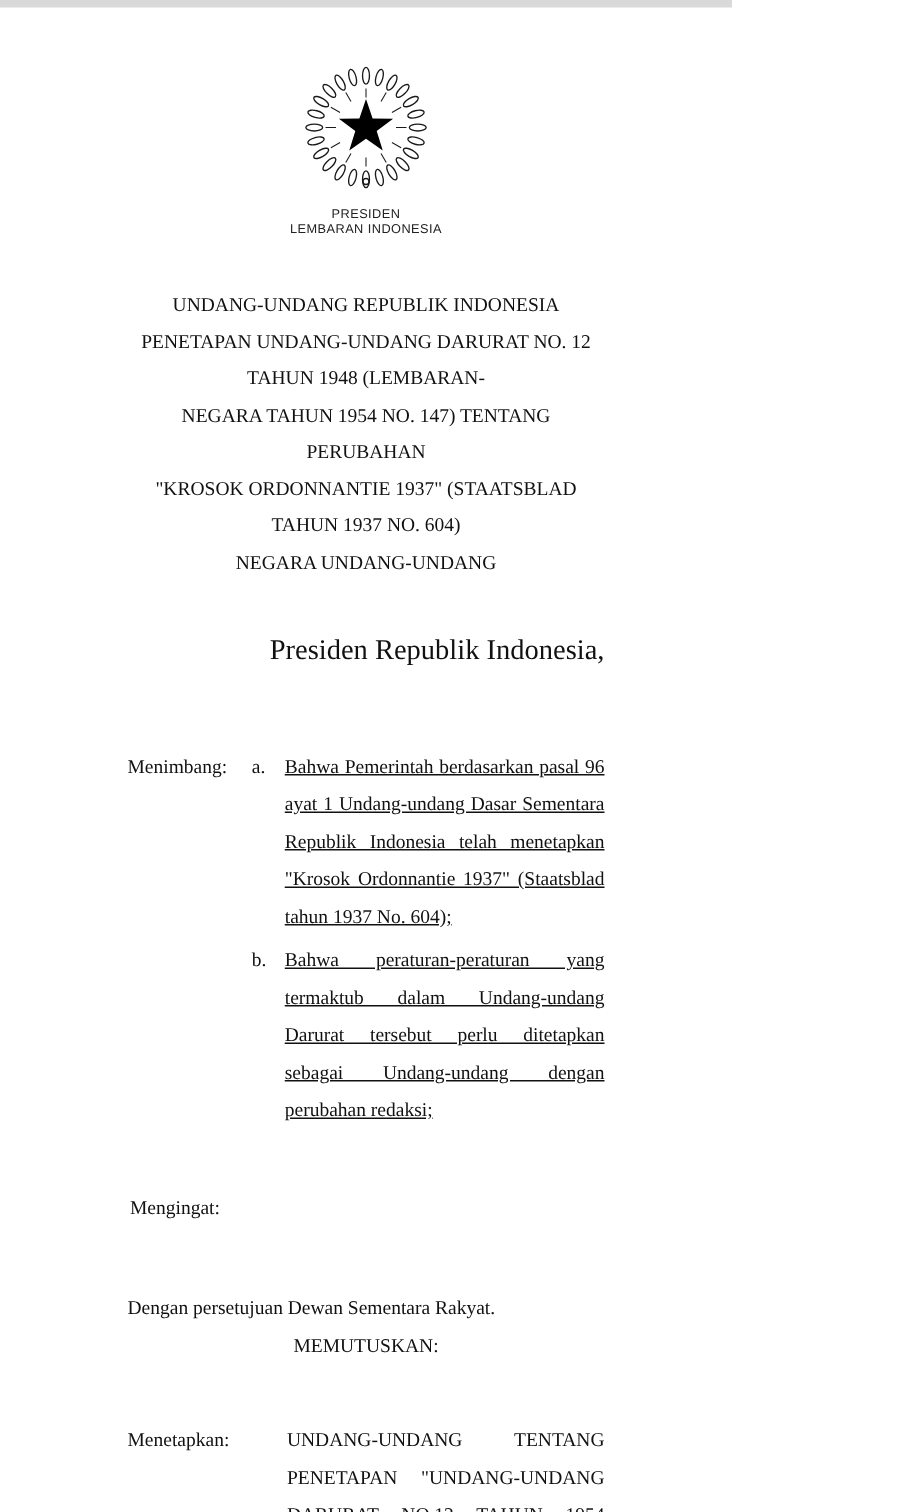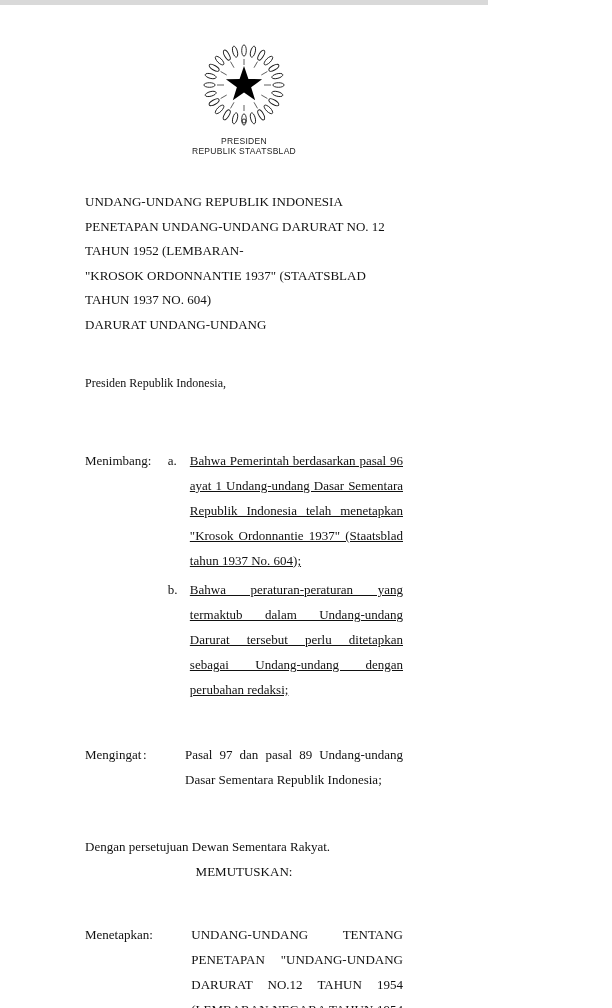--- a/index.html
+++ b/index.html
@@ -29,35 +29,36 @@
     margin-top: 2px;
     text-align: center;
     font-family: "Liberation Sans", sans-serif;
     font-size: 8.5px;
     line-height: 10px;
     letter-spacing: 0.3px;
     color: #222;
   }
   .title-block {
     margin-top: 34px;
+    text-align: center;
     font-size: 13px;
     line-height: 24.5px;
   }
   .salutation {
     margin-top: 34px;
-    text-align: left;
-    font-size: 12px;
+    text-align: right;
+    font-size: 19px;
     line-height: 25px;
   }
   .row {
     display: flex;
     font-size: 13px;
     line-height: 25px;
   }
-  .row .label { flex: 0 0 58px; }
+  .row .label { flex: 0 0 58px; text-align: right; }
   .row .colon { flex: 0 0 20px; }
   .row .content-col { flex: 1; }
   .item { display: flex; }
   .item .marker { flex: 0 0 22px; }
   .item .item-text { flex: 1; text-align: justify; text-decoration: underline; }
   .indent-text { margin-left: 22px; text-align: justify; }
   .row-menimbang { margin-top: 52px; }
   .item-b { margin-top: 4px; }
   .row-mengingat { margin-top: 40px; }
   .agreement {
@@ -123,29 +124,30 @@
           <line x1="25.7" y1="55" x2="19.6" y2="58.5"></line>
           <line x1="23" y1="45" x2="16" y2="45"></line>
           <line x1="25.7" y1="35" x2="19.6" y2="31.5"></line>
           <line x1="33" y1="27.7" x2="29.5" y2="21.6"></line>
         </g>
         <polygon fill="#000000" points="43,26 47.41,38.93 61.07,39.13 50.13,47.32 54.17,60.37 43,52.5 31.83,60.37 35.87,47.32 24.93,39.13 38.59,38.93"></polygon>
         <circle cx="43" cy="81" r="2" fill="none" stroke="#1a1a1a" stroke-width="0.9"></circle>
       </svg>
       <div class="letterhead">
         <div>PRESIDEN</div>
-        <div>REPUBLIK STAATSBLAD</div>
+        <div>LEMBARAN INDONESIA</div>
       </div>
     </div>
 
     <div class="title-block">
       <div>UNDANG-UNDANG REPUBLIK INDONESIA</div>
-      <div>PENETAPAN UNDANG-UNDANG DARURAT  NO. 12 TAHUN 1952 (LEMBARAN-</div>
+      <div>PENETAPAN UNDANG-UNDANG DARURAT  NO. 12 TAHUN 1948 (LEMBARAN-</div>
+      <div>NEGARA TAHUN 1954 NO. 147) TENTANG PERUBAHAN</div>
       <div>"KROSOK ORDONNANTIE 1937" (STAATSBLAD TAHUN 1937 NO. 604)</div>
-      <div>DARURAT UNDANG-UNDANG</div>
+      <div>NEGARA UNDANG-UNDANG</div>
     </div>
 
     <div class="salutation">Presiden Republik Indonesia,</div>
 
     <div class="row row-menimbang">
       <div class="label">Menimbang</div>
       <div class="colon">:</div>
       <div class="content-col">
         <div class="item">
           <div class="marker">a.</div>
@@ -154,23 +156,20 @@
         <div class="item item-b">
           <div class="marker">b.</div>
           <div class="item-text">Bahwa peraturan-peraturan yang termaktub dalam Undang-undang Darurat tersebut perlu ditetapkan sebagai Undang-undang dengan perubahan redaksi;</div>
         </div>
       </div>
     </div>
 
     <div class="row row-mengingat">
       <div class="label">Mengingat</div>
       <div class="colon">:</div>
-      <div class="content-col">
-        <div class="indent-text">Pasal 97 dan pasal 89 Undang-undang Dasar Sementara Republik Indonesia;</div>
-      </div>
     </div>
 
     <div class="agreement">Dengan persetujuan Dewan Sementara Rakyat.</div>
 
     <div class="decision-heading">MEMUTUSKAN:</div>
 
     <div class="row row-menetapkan">
       <div class="label">Menetapkan</div>
       <div class="colon">:</div>
       <div class="content-col">

